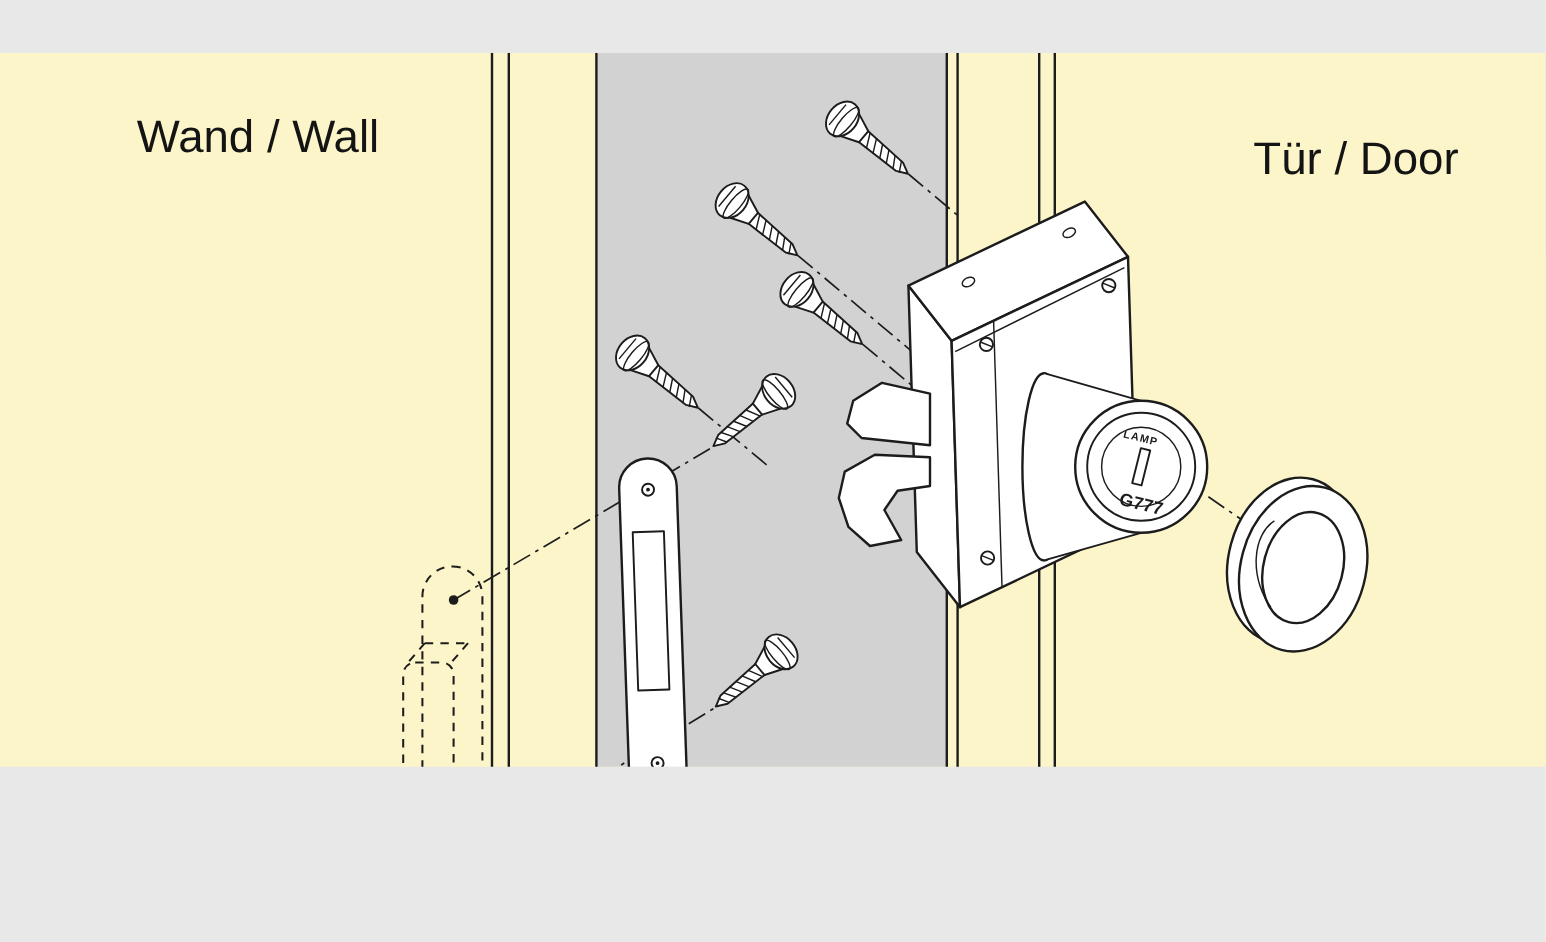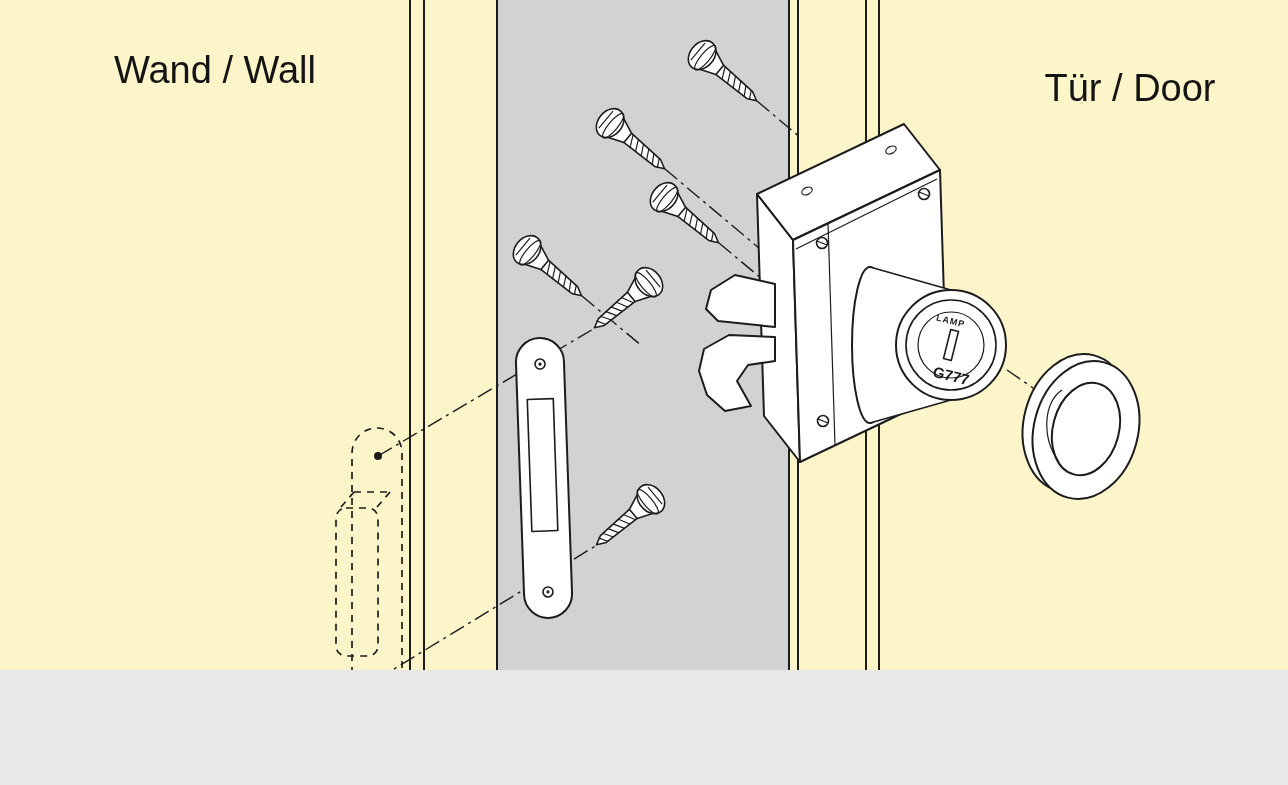--- a/index.html
+++ b/index.html
@@ -1,16 +1,16 @@
 <!DOCTYPE html>
 <html><head>
 <meta charset="utf-8">
 <style>
   html,body{margin:0;padding:0;background:#e8e8e8;}
-  #stage{width:1288px;height:670px;position:relative;overflow:hidden;}
+  #stage{width:1288px;height:595px;position:relative;overflow:hidden;margin-top:44px;}
   svg{display:block;}
   .part{fill:#ffffff;stroke:#1c1c1c;stroke-width:2;stroke-linejoin:round;}
   .partthin{fill:#ffffff;stroke:#1c1c1c;stroke-width:1.6;stroke-linejoin:round;}
   .ln{fill:none;stroke:#1c1c1c;stroke-width:1.6;stroke-linecap:round;}
   .thin{fill:none;stroke:#1c1c1c;stroke-width:1.2;}
   .vline{stroke:#1c1c1c;stroke-width:2;}
   .dashdot{fill:none;stroke:#1c1c1c;stroke-width:1.4;stroke-dasharray:16 5 3 5;}
   .dashed{fill:none;stroke:#1c1c1c;stroke-width:1.7;stroke-dasharray:7 6;stroke-linejoin:round;}
   .dot{fill:#1c1c1c;stroke:none;}
   .lbl{font-family:"Liberation Sans",sans-serif;font-size:38px;fill:#141414;}

